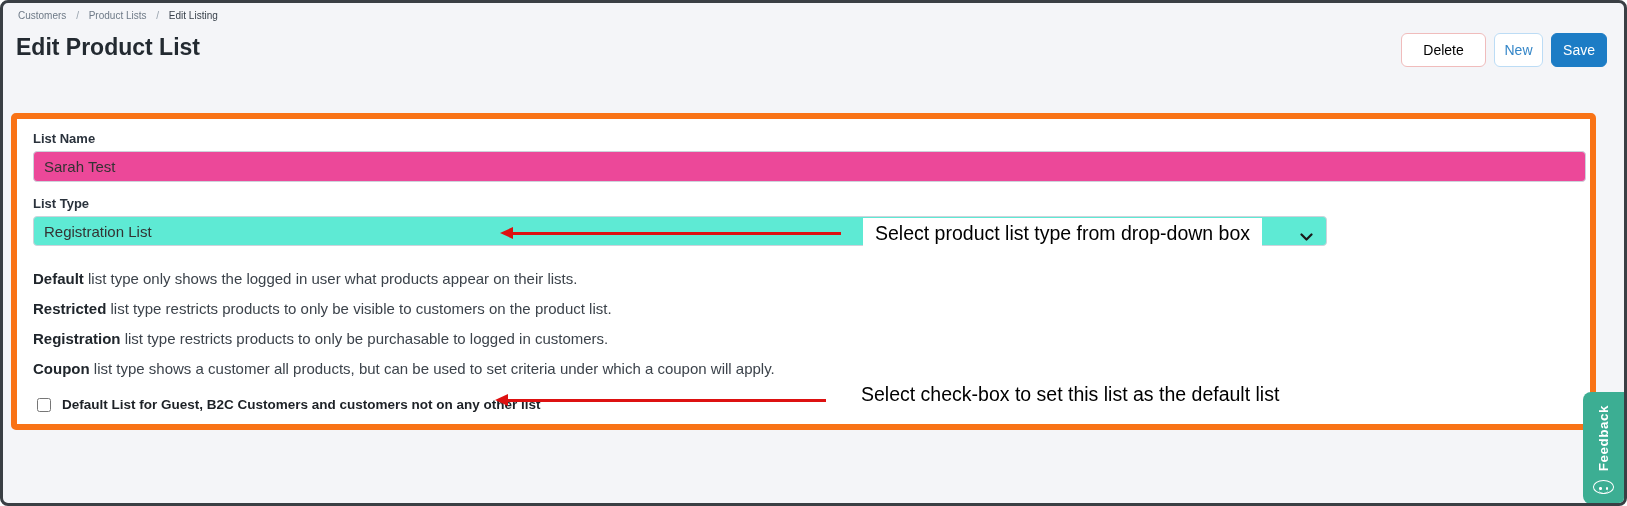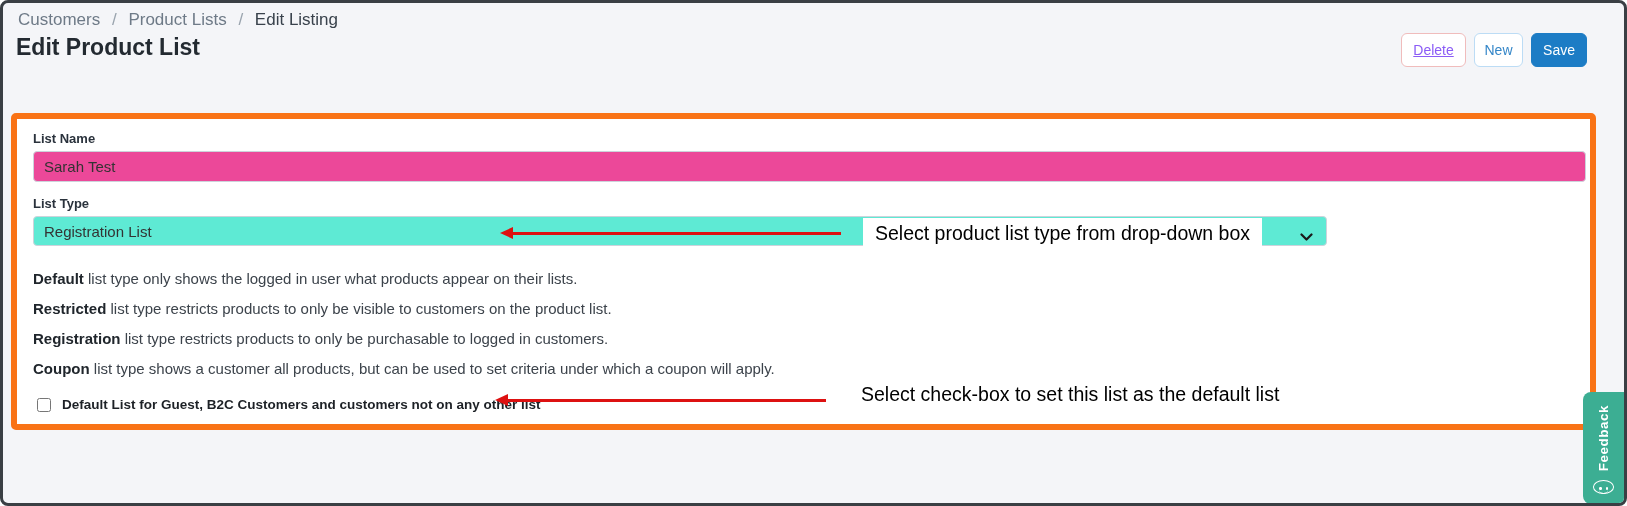--- a/index.html
+++ b/index.html
@@ -3,31 +3,31 @@
 <meta charset="utf-8">
 <style>
   * { margin:0; padding:0; box-sizing:border-box; }
   body { background:#fff; font-family:"Liberation Sans", sans-serif; }
   .screen {
     position:relative; width:1627px; height:506px;
     border:3px solid #3a3f44; border-radius:8px;
     background:#f4f5f8; overflow:hidden;
   }
   
-  .breadcrumb { position:absolute; left:15px; top:7px; font-size:17px; color:#6e7a87; }
+  .breadcrumb { position:absolute; left:15px; top:7px; font-size:10px; color:#6e7a87; }
   .breadcrumb .sep { margin:0 7px; color:#9aa4ae; }
   .breadcrumb .crumb { color:#6e7a87; cursor:pointer; }
   .breadcrumb .crumb.current { color:#39424c; }
   
   .page-title { position:absolute; left:13px; top:31px; font-size:23px; font-weight:600; color:#232a31; }
   
   .toolbar { position:absolute; top:30px; left:1398px; display:flex; gap:8px; }
   .btn { height:34px; border-radius:6px; font-size:14px; padding:0 14px; background:#fff;
          display:flex; align-items:center; justify-content:center; cursor:pointer; font-family:inherit; }
-  .btn-delete { color:#8b5cf6; border:1px solid #f0bcbc; width:65px;text-decoration:underline; }
+  .btn-delete { color:#000000; border:1px solid #f0bcbc; width:85px; }
   .btn-new   { color:#3486c8; border:1px solid #bcdcf5; width:49px; }
   .btn-save  { color:#fff; background:#1c7cc5; border:1px solid #1c7cc5; width:56px; }
   
   .tabbar { position:absolute; left:8px; top:78px; height:33px; display:flex; align-items:center; z-index:2; }
   .tab { font-size:13.5px; color:#2e7cc3; padding:0 21px; cursor:pointer; }
   .tab.active {
     color:#333c45; background:#fff; border:1px solid #d9dce1; border-bottom:none;
     border-radius:6px 6px 0 0; height:34px; width:74px; display:flex;
     align-items:center; justify-content:center; padding:0;
   }

